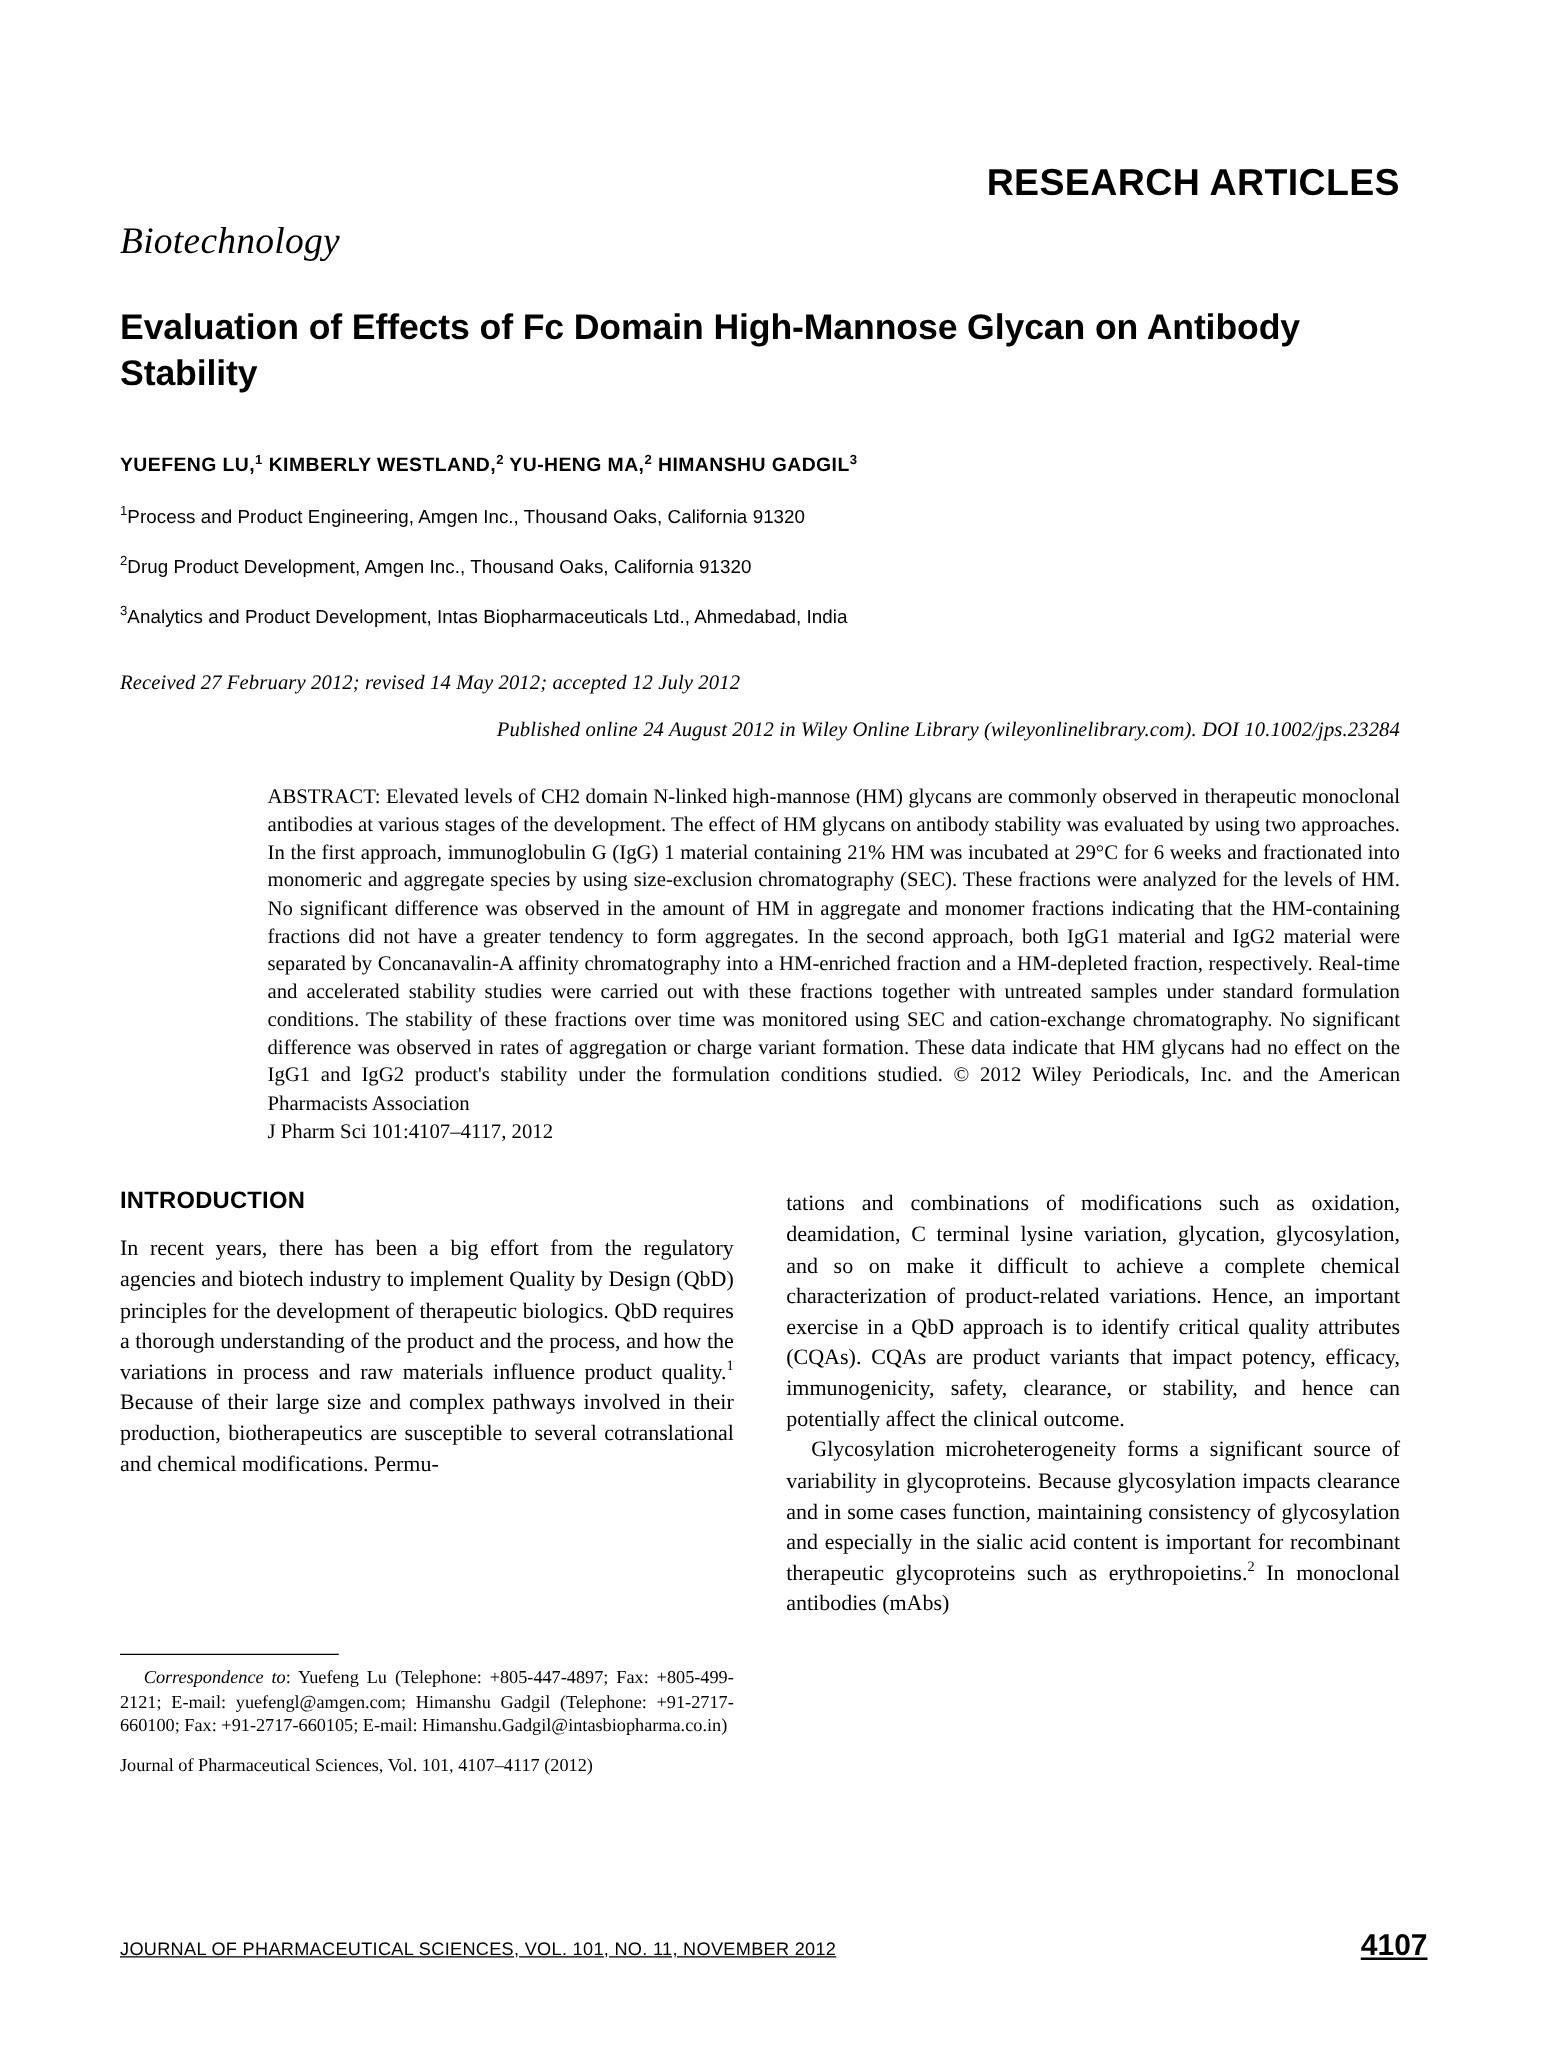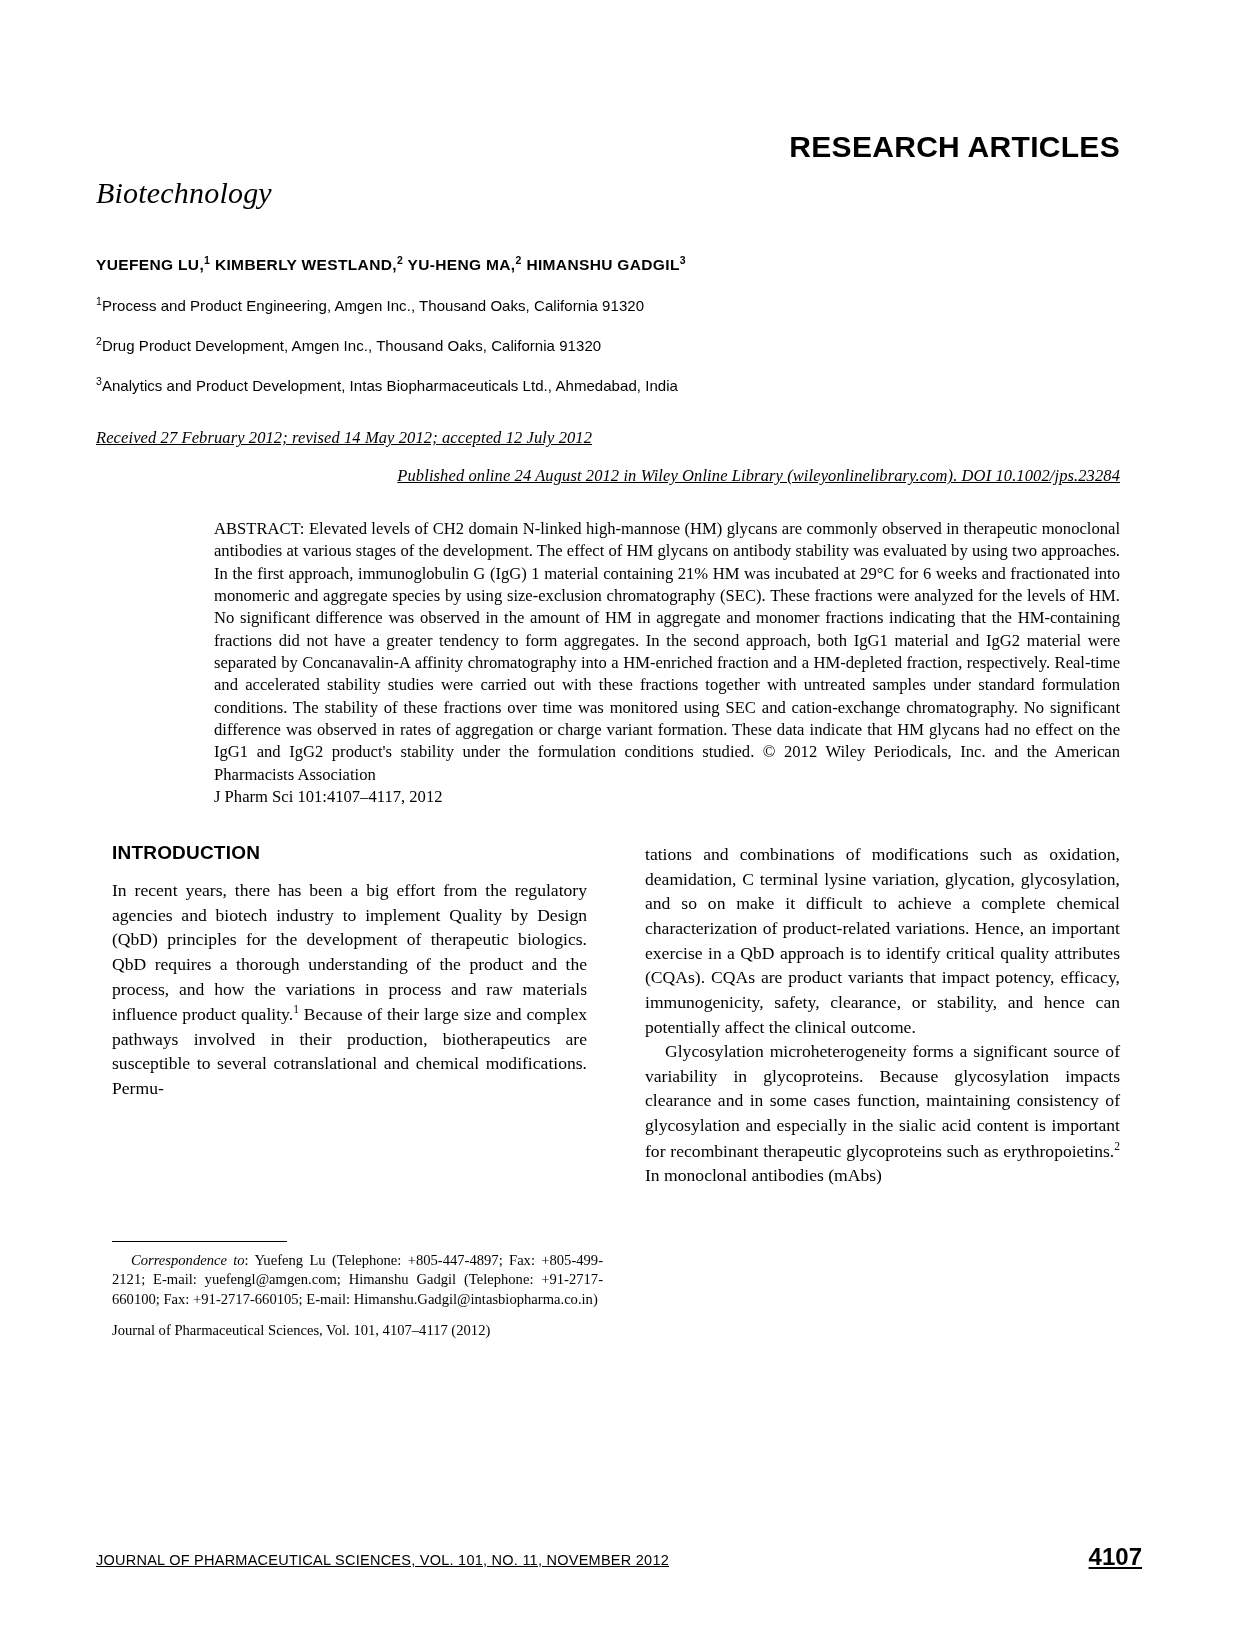--- a/index.html
+++ b/index.html
@@ -63,21 +63,20 @@
     letter-spacing: 0.05px;
   }
   .affil sup { font-size: 10.5px; vertical-align: super; }
 
   .dates {
     font-family: "Liberation Serif", serif;
     font-style: italic;
     font-size: 16.5px;
     margin-top: 34px;
     letter-spacing: 0.1px;
-    text-decoration: underline;
   }
   .dates.second { margin-top: 18px; text-align: right; }
 
   
   .abstract-wrap {
     margin-top: 32px;
     margin-left: 118px;
     width: 906px;
   }
   .abstract {
@@ -100,21 +99,20 @@
   
   .cols {
     margin-top: 34px;
     display: flex;
     gap: 42px;
     width: 1024px;
   }
   .col {
     width: 491px;
     position: relative;
-    margin-left: 16px;
   }
   .heading {
     font-family: "Liberation Sans", sans-serif;
     font-weight: bold;
     font-size: 19px;
     letter-spacing: 0.2px;
     margin-bottom: 14px;
   }
   .body-par {
     font-family: "Liberation Serif", serif;
@@ -177,20 +175,21 @@
     font-size: 24px;
   }
 </style>
 </head>
 <body>
 
 <div class="page">
 
   <div class="section-head">RESEARCH ARTICLES</div>
   <div class="section-sub">Biotechnology</div>
+  <h1 class="article-title">Evaluation of Effects of Fc Domain High-Mannose Glycan on Antibody Stability</h1>
 
   <div class="authors">
     YUEFENG LU,<sup>1</sup> KIMBERLY WESTLAND,<sup>2</sup> YU-HENG MA,<sup>2</sup> HIMANSHU GADGIL<sup>3</sup>
   </div>
 
   <div class="affil">
     <sup>1</sup><span>Process and Product Engineering, Amgen Inc., Thousand Oaks, California 91320</span>
   </div>
   <div class="affil">
     <sup>2</sup><span>Drug Product Development, Amgen Inc., Thousand Oaks, California 91320</span>

